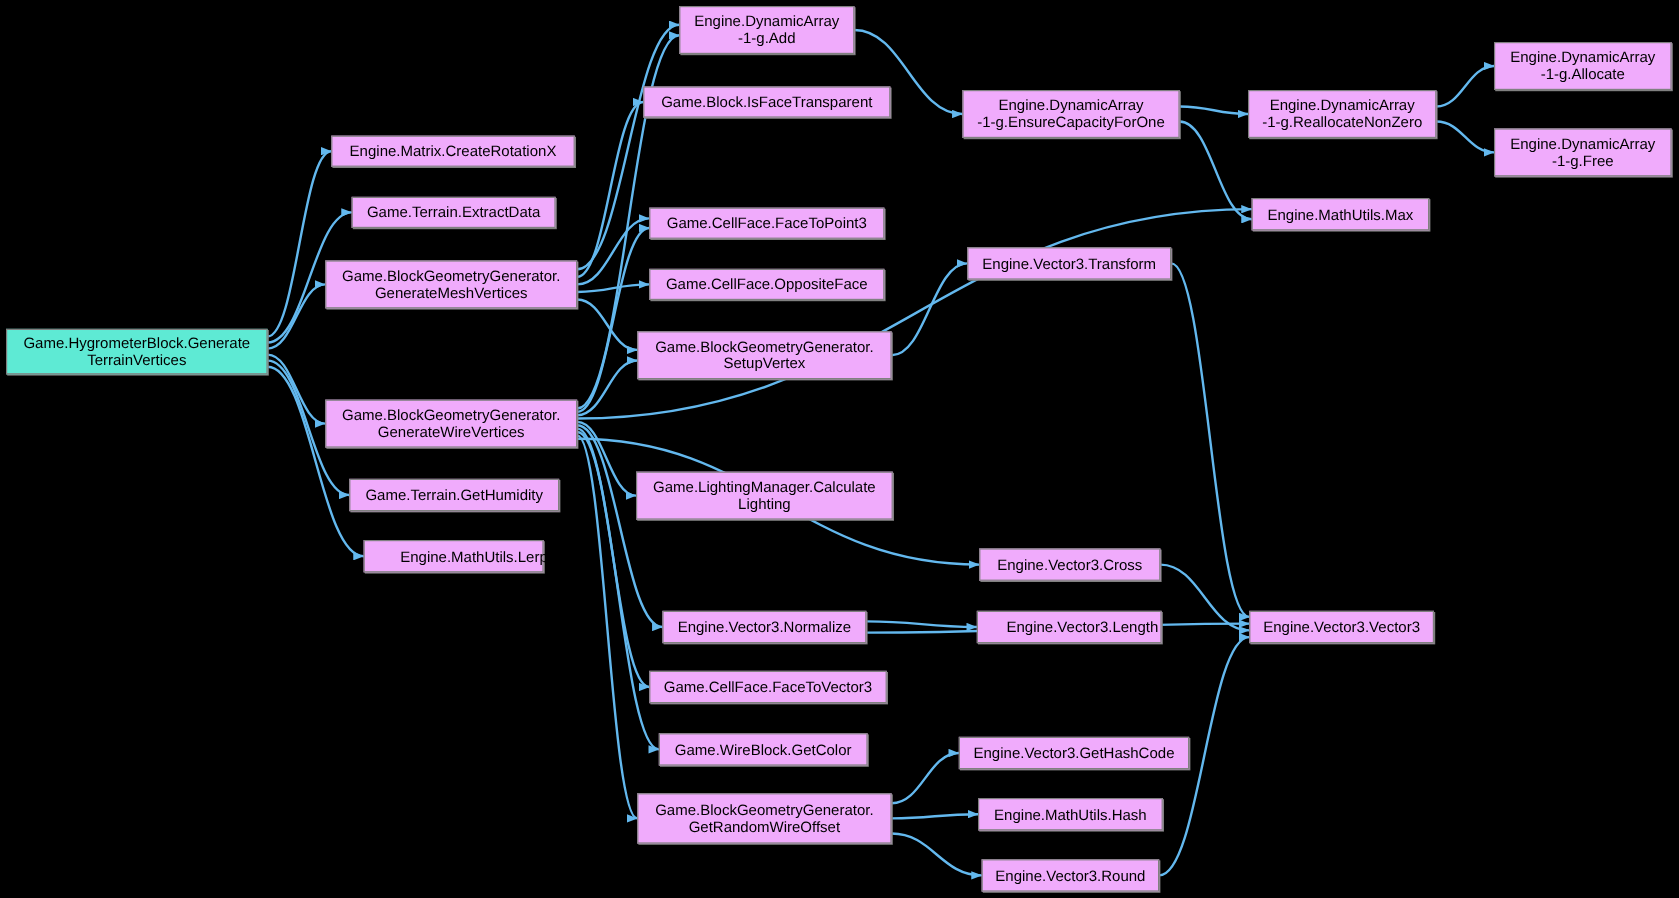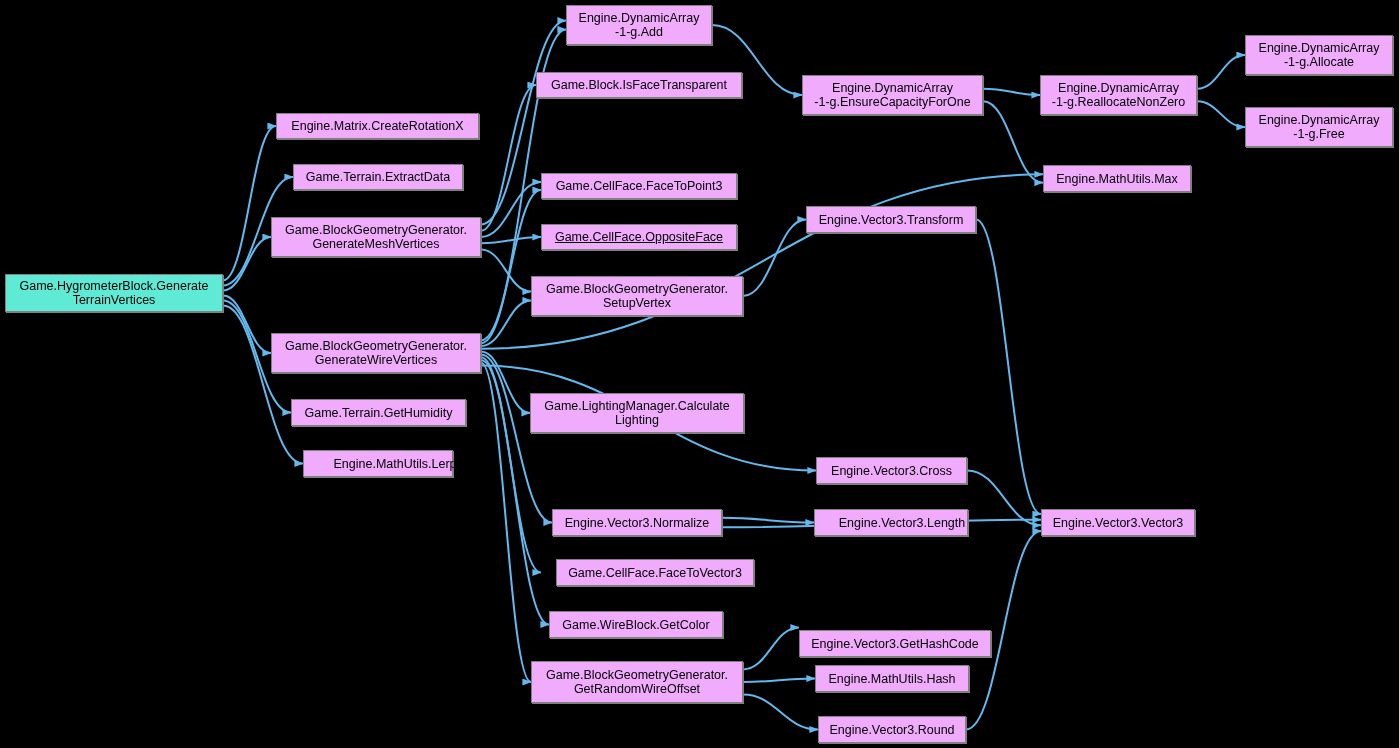--- a/index.html
+++ b/index.html
@@ -70,36 +70,36 @@
       <div class="node" style="left: 271px; top: 217px; width: 210px; height: 40px;"><span>Game.BlockGeometryGenerator.
 GenerateMeshVertices</span></div>
       <div class="node" style="left: 271px; top: 333px; width: 210px; height: 40px;"><span>Game.BlockGeometryGenerator.
 GenerateWireVertices</span></div>
       <div class="node" style="left: 291px; top: 399px; width: 175px; height: 27px;"><span>Game.Terrain.GetHumidity</span></div>
       <div class="node" style="left: 303px; top: 450px; width: 150px; height: 27px; padding-left: 39px;"><span>Engine.MathUtils.Lerp</span></div>
       <div class="node" style="left: 566px; top: 5px; width: 146px; height: 40px;"><span>Engine.DynamicArray
 -1-g.Add</span></div>
       <div class="node" style="left: 536px; top: 72px; width: 206px; height: 26px;"><span>Game.Block.IsFaceTransparent</span></div>
       <div class="node" style="left: 541px; top: 173px; width: 196px; height: 26px;"><span>Game.CellFace.FaceToPoint3</span></div>
-      <div class="node" style="left: 541px; top: 224px; width: 196px; height: 26px; text-decoration: underline;"><span>Game.CellFace.OppositeFace</span></div>
+      <div class="node" style="left: 541px; top: 224px; width: 196px; height: 26px;"><span>Game.CellFace.OppositeFace</span></div>
       <div class="node" style="left: 531px; top: 276px; width: 212px; height: 40px;"><span>Game.BlockGeometryGenerator.
 SetupVertex</span></div>
       <div class="node" style="left: 530px; top: 393px; width: 214px; height: 40px;"><span>Game.LightingManager.Calculate
 Lighting</span></div>
       <div class="node" style="left: 552px; top: 509px; width: 170px; height: 27px;"><span>Engine.Vector3.Normalize</span></div>
-      <div class="node" style="left: 556px; top: 559px; width: 198px; height: 27px;"><span>Game.CellFace.FaceToVector3</span></div>
+      <div class="node" style="left: 541px; top: 559px; width: 198px; height: 27px;"><span>Game.CellFace.FaceToVector3</span></div>
       <div class="node" style="left: 549px; top: 611px; width: 174px; height: 27px;"><span>Game.WireBlock.GetColor</span></div>
       <div class="node" style="left: 531px; top: 661px; width: 212px; height: 42px;"><span>Game.BlockGeometryGenerator.
 GetRandomWireOffset</span></div>
       <div class="node" style="left: 802px; top: 75px; width: 181px; height: 40px;"><span>Engine.DynamicArray
 -1-g.EnsureCapacityForOne</span></div>
       <div class="node" style="left: 806px; top: 206px; width: 170px; height: 27px;"><span>Engine.Vector3.Transform</span></div>
       <div class="node" style="left: 816px; top: 457px; width: 151px; height: 27px;"><span>Engine.Vector3.Cross</span></div>
       <div class="node" style="left: 814px; top: 509px; width: 154px; height: 27px; padding-left: 27px;"><span>Engine.Vector3.Length</span></div>
-      <div class="node" style="left: 799px; top: 614px; width: 192px; height: 27px; margin-top: 16px;"><span>Engine.Vector3.GetHashCode</span></div>
+      <div class="node" style="left: 799px; top: 614px; width: 192px; height: 27px;"><span>Engine.Vector3.GetHashCode</span></div>
       <div class="node" style="left: 815px; top: 665px; width: 154px; height: 27px;"><span>Engine.MathUtils.Hash</span></div>
       <div class="node" style="left: 818px; top: 716px; width: 148px; height: 27px;"><span>Engine.Vector3.Round</span></div>
       <div class="node" style="left: 1040px; top: 75px; width: 157px; height: 40px;"><span>Engine.DynamicArray
 -1-g.ReallocateNonZero</span></div>
       <div class="node" style="left: 1043px; top: 165px; width: 148px; height: 27px;"><span>Engine.MathUtils.Max</span></div>
       <div class="node" style="left: 1041px; top: 509px; width: 154px; height: 27px;"><span>Engine.Vector3.Vector3</span></div>
       <div class="node" style="left: 1245px; top: 35px; width: 148px; height: 40px;"><span>Engine.DynamicArray
 -1-g.Allocate</span></div>
       <div class="node" style="left: 1245px; top: 107px; width: 148px; height: 40px;"><span>Engine.DynamicArray
 -1-g.Free</span></div>

